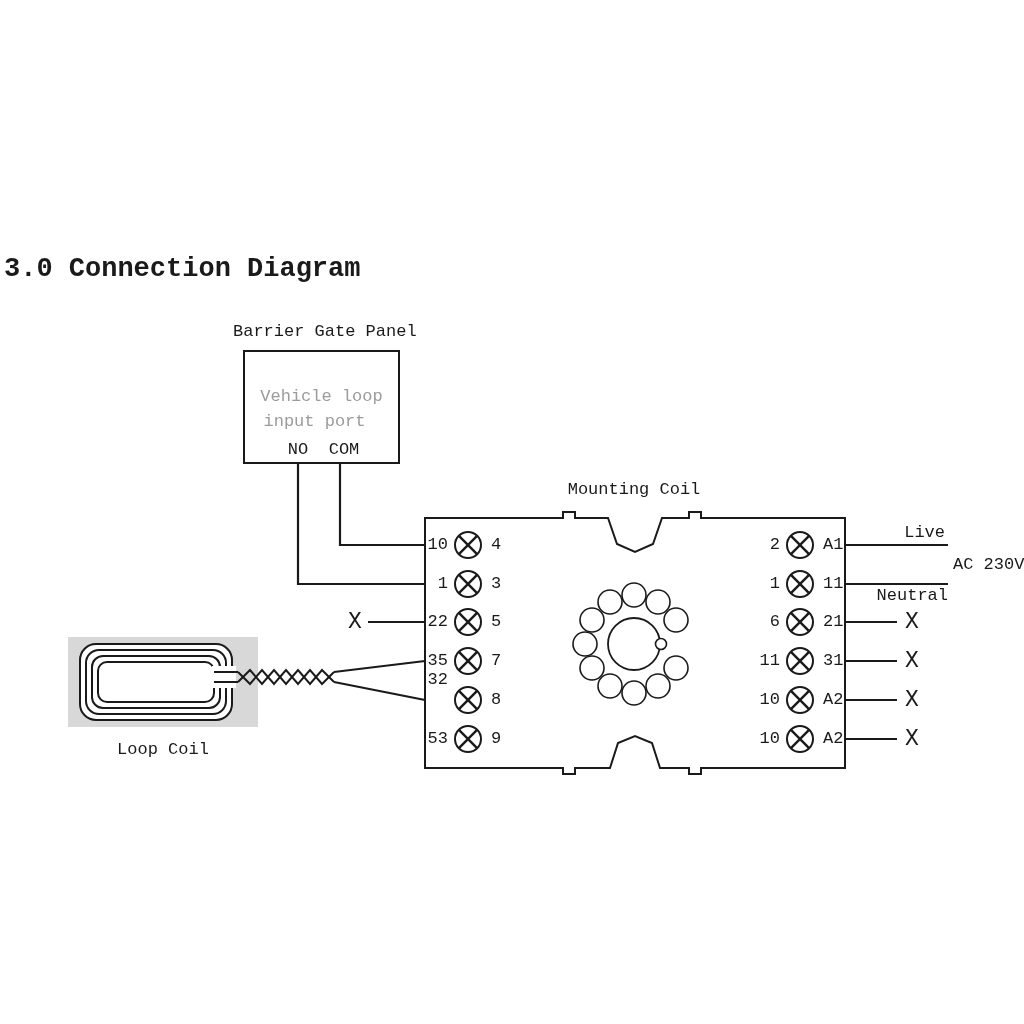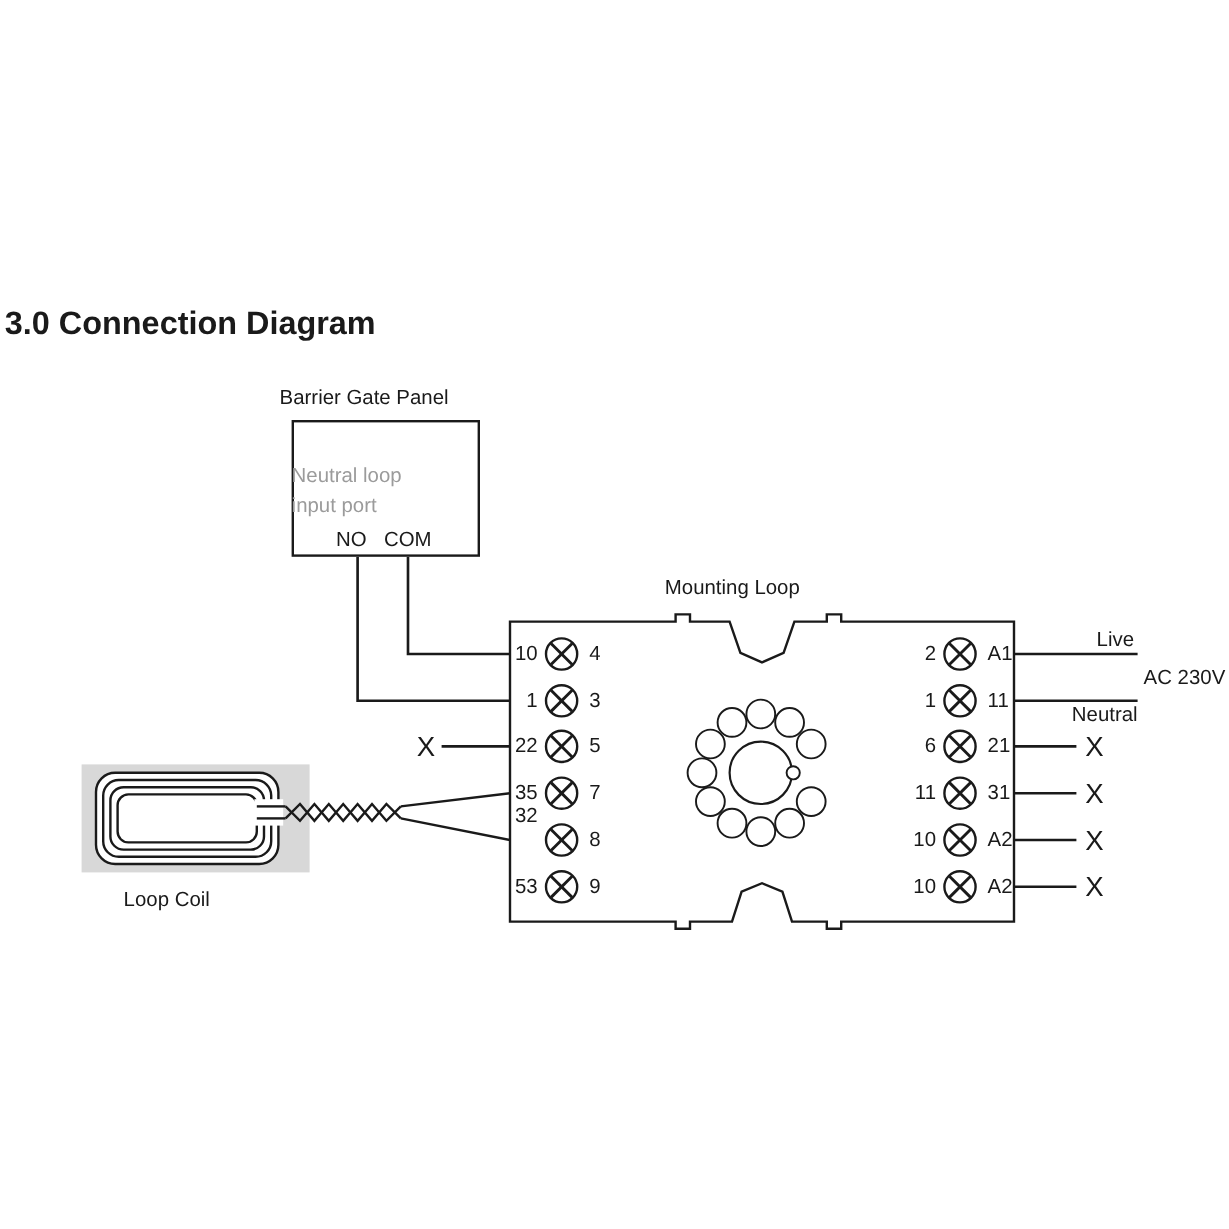--- a/index.html
+++ b/index.html
@@ -1,24 +1,24 @@
 <!DOCTYPE html>
 <html><head>
 <meta charset="utf-8">
 <style>
   html,body { margin:0; padding:0; background:#ffffff; }
   .canvas {
     position:relative; width:1024px; height:1024px; background:#ffffff;
-    font-family:Liberation Sans, sans-serif; color:#1a1a1a; overflow:hidden;
+    font-family:Liberation Mono, monospace; color:#1a1a1a; overflow:hidden;
   }
   .abs { position:absolute; }
   .label { font-size:17px; line-height:20px; white-space:nowrap; }
   .title { font-size:27px; font-weight:bold; line-height:30px; white-space:nowrap; }
   .muted { color:#9b9b9b; }
-  .center { text-align:left; }
+  .center { text-align:center; }
   .right { text-align:right; }
   .xmark { font-size:23px; line-height:26px; text-align:center; }
   .panel-box {
     border:2px solid #1a1a1a; background:#ffffff;
   }
   svg { display:block; }
 </style>
 </head>
 <body>
 
@@ -115,26 +115,26 @@
       <polyline points="238,682 250,670 262,684 274,670 286,684 298,670 310,684 322,670 334,682"></polyline>
       <line x1="334" y1="672" x2="425" y2="661"></line>
       <line x1="334" y1="682" x2="425" y2="700"></line>
     </g>
   </svg>
 
   <div class="abs title" style="left:4px;top:254px">3.0 Connection Diagram</div>
 
   <div class="abs label center" style="left:233px;top:322px;width:176px">Barrier Gate Panel</div>
   <div class="abs panel-box" style="left:243px;top:350px;width:153px;height:110px"></div>
-  <div class="abs label muted center" style="left:243px;top:387px;width:157px">Neutral loop</div>
+  <div class="abs label muted center" style="left:243px;top:387px;width:157px">Vehicle loop</div>
   <div class="abs label muted center" style="left:243px;top:412px;width:143px">input port</div>
   <div class="abs label center" style="left:280px;top:440px;width:36px">NO</div>
   <div class="abs label center" style="left:320px;top:440px;width:48px">COM</div>
 
-  <div class="abs label center" style="left:554px;top:480px;width:160px">Mounting Loop</div>
+  <div class="abs label center" style="left:554px;top:480px;width:160px">Mounting Coil</div>
 
   <div class="abs label right" style="left:404px;top:535px;width:44px">10</div>
   <div class="abs label" style="left:491px;top:535px;width:40px">4</div>
   <div class="abs label right" style="left:404px;top:574px;width:44px">1</div>
   <div class="abs label" style="left:491px;top:574px;width:40px">3</div>
   <div class="abs label right" style="left:404px;top:612px;width:44px">22</div>
   <div class="abs label" style="left:491px;top:612px;width:40px">5</div>
   <div class="abs label right" style="left:404px;top:651px;width:44px">35</div>
   <div class="abs label" style="left:491px;top:651px;width:40px">7</div>
   <div class="abs label right" style="left:404px;top:670px;width:44px">32</div>

